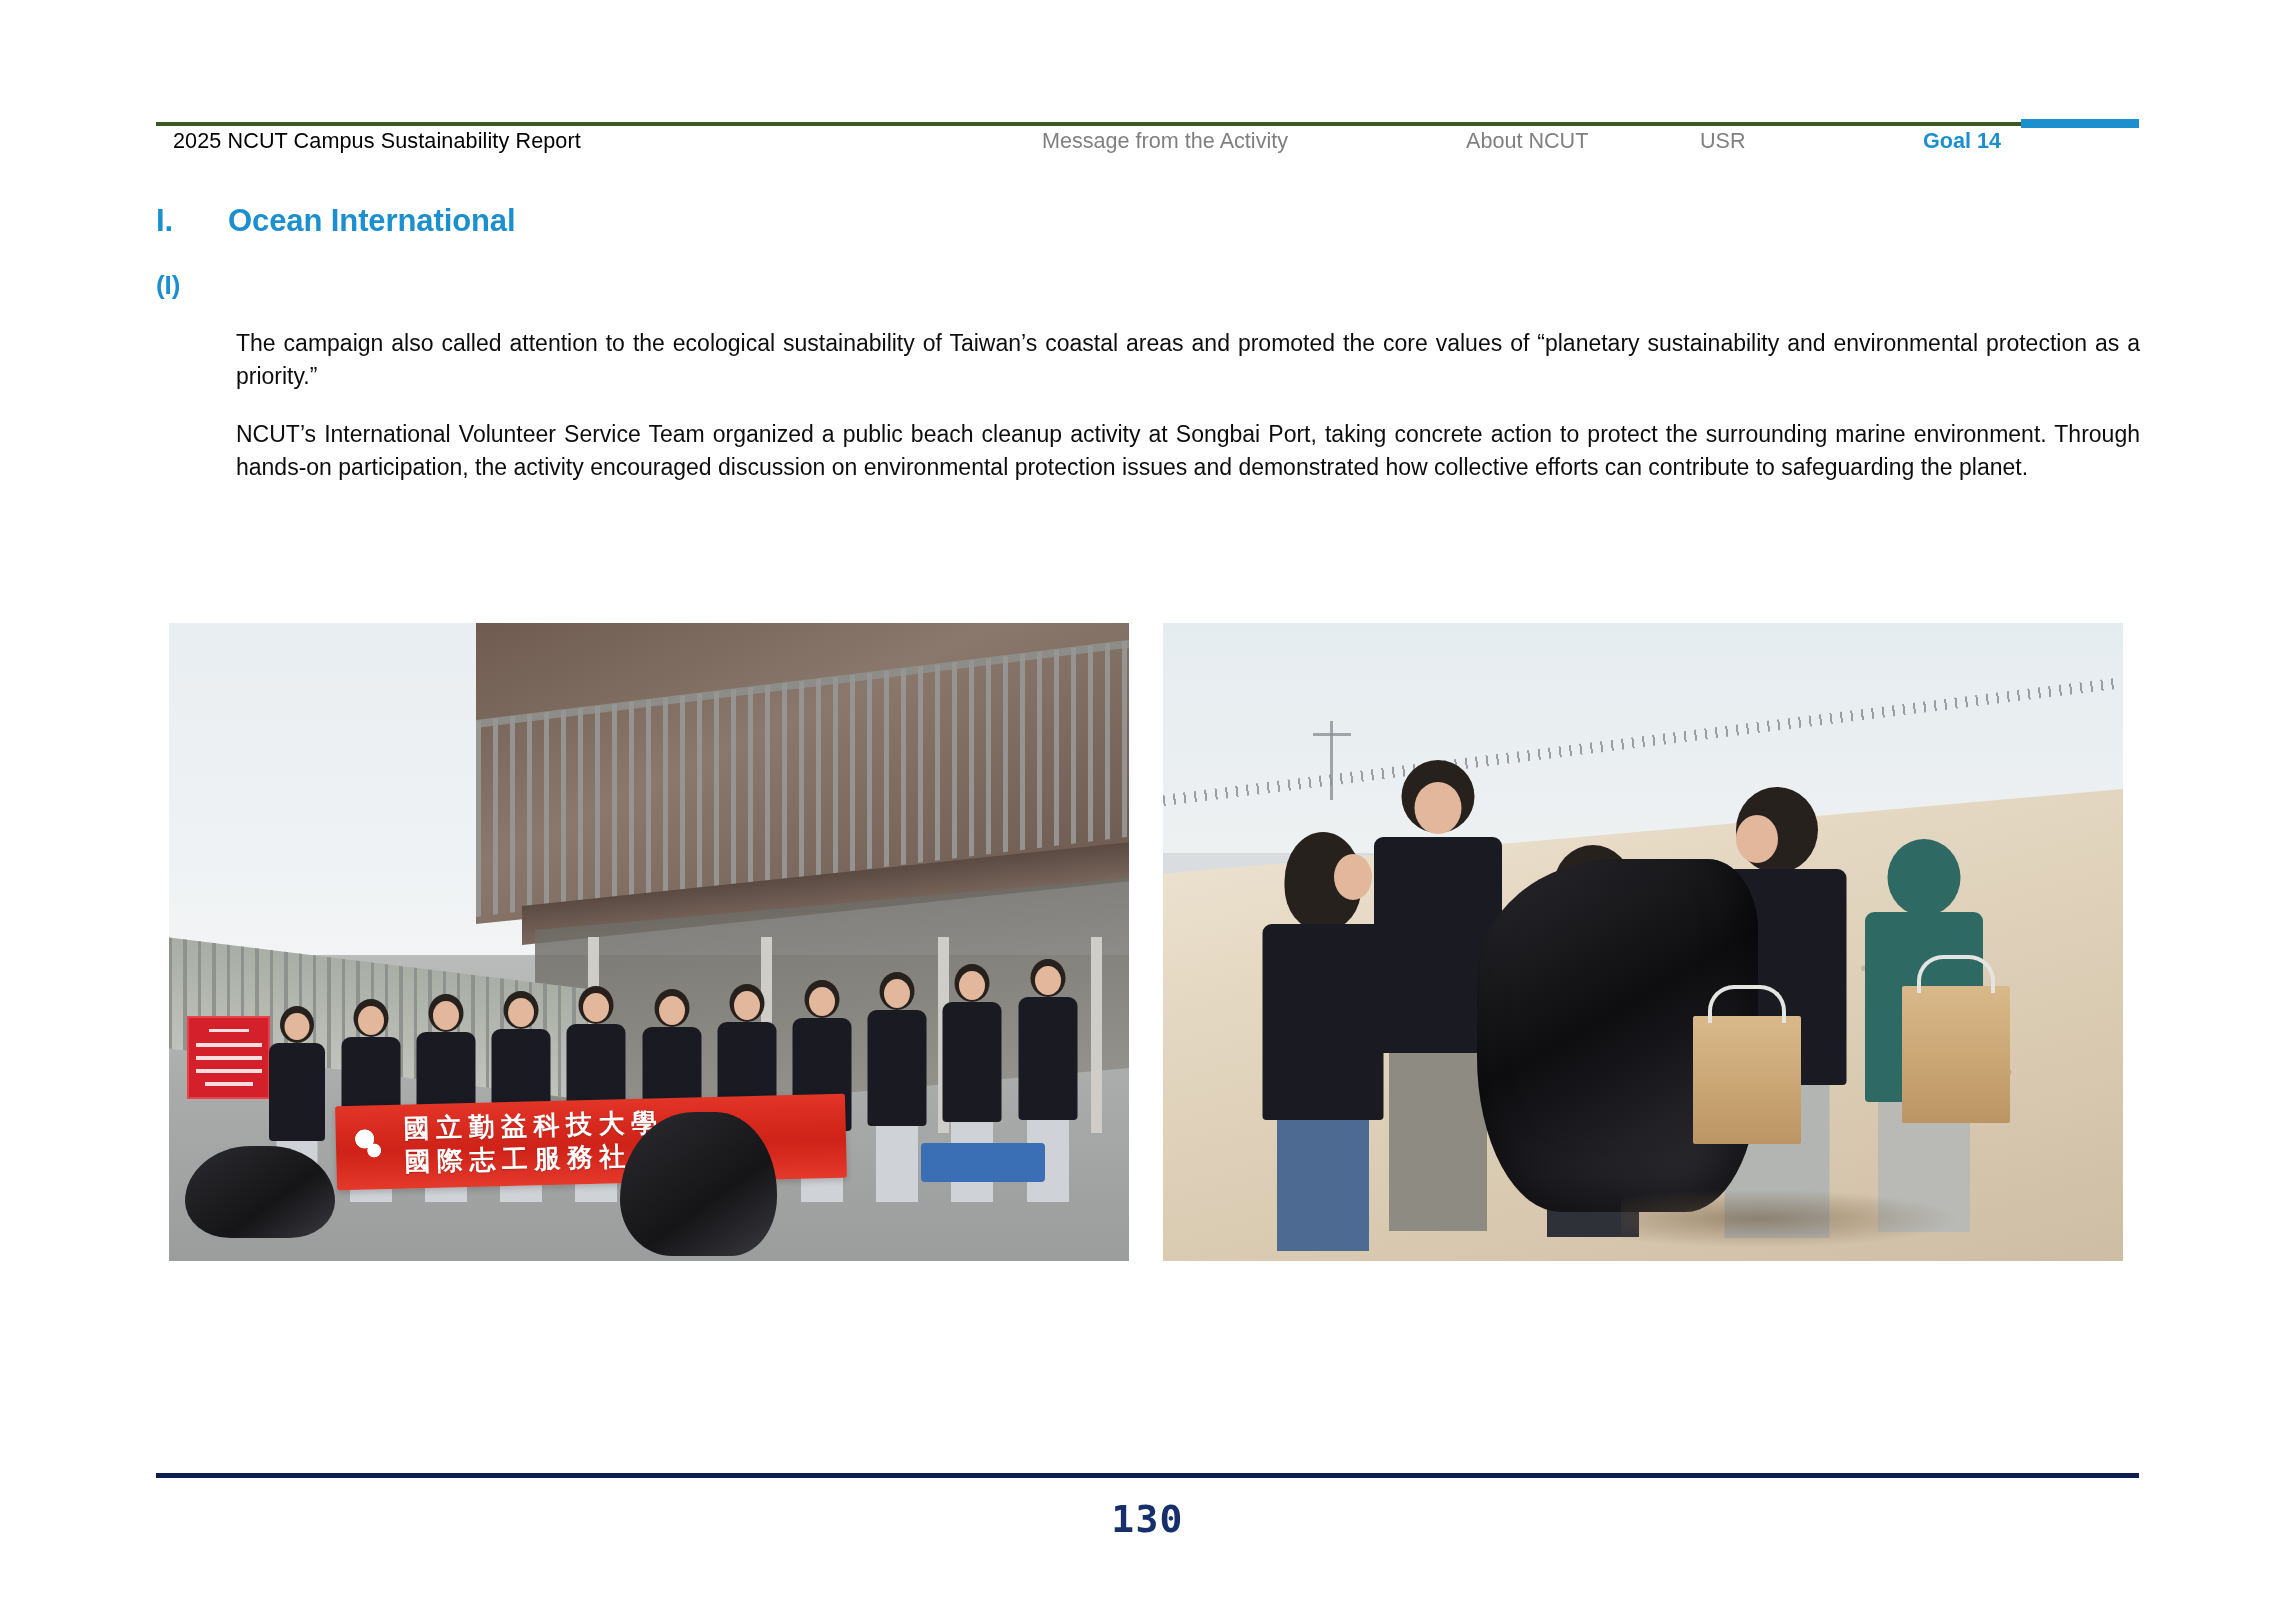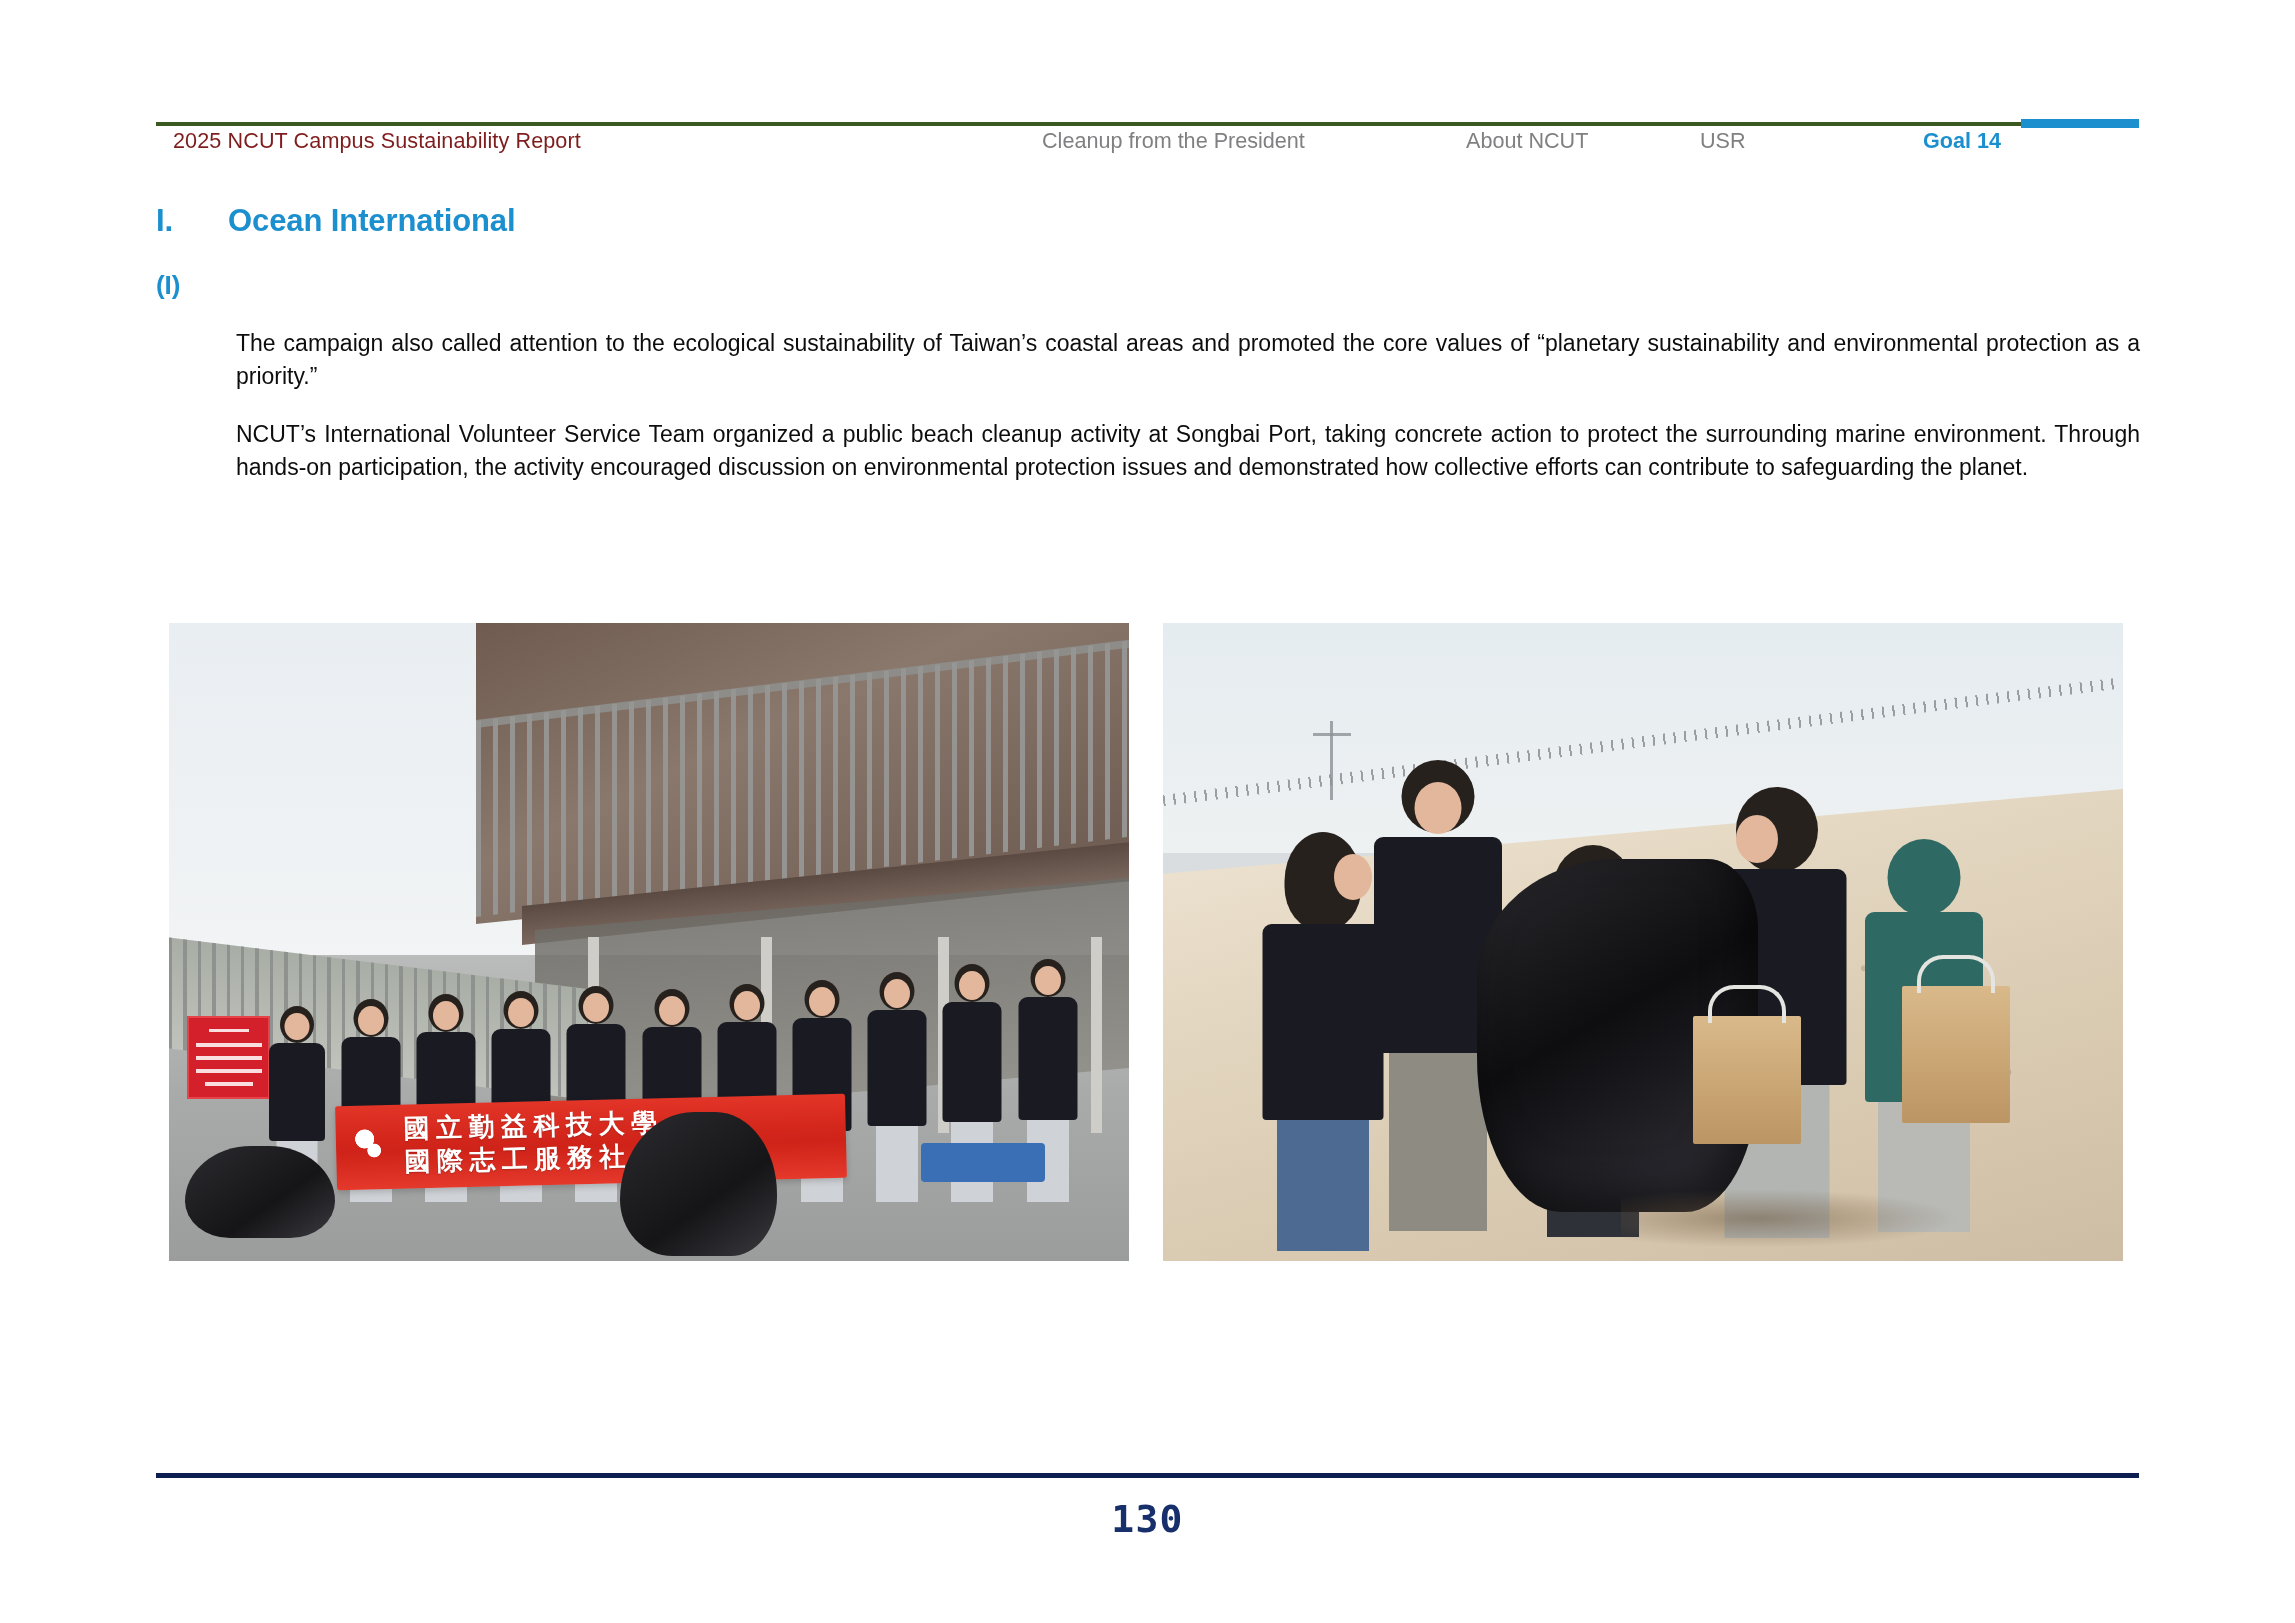--- a/index.html
+++ b/index.html
@@ -51,21 +51,21 @@
     left: 156px;
     right: 156px;
     top: 128px;
     height: 39px;
   }
   .hdr-title {
     position: absolute;
     left: 17px;
     top: 0;
     font-size: 21.6px;
-    color: #7f1d1d;
+    color: #000000;
     letter-spacing: 0.1px;
     white-space: nowrap;
   }
   .hdr-nav {
     position: absolute;
     top: 0;
     font-size: 21.6px;
     color: #808082;
     white-space: nowrap;
   }
@@ -383,21 +383,21 @@
 
 <div class="page">
 
   <div class="header-rules">
     <div class="rule-green"></div>
     <div class="rule-blue"></div>
   </div>
 
   <div class="header-row">
     <div class="hdr-title">2025 NCUT Campus Sustainability Report</div>
-    <div class="hdr-nav n1">Cleanup from the President</div>
+    <div class="hdr-nav n1">Message from the Activity</div>
     <div class="hdr-nav n2">About NCUT</div>
     <div class="hdr-nav n3">USR</div>
     <div class="hdr-goal">Goal 14</div>
   </div>
 
   <div class="content">
 
     <div class="h1-row">
       <span class="h1-num">I.</span>
       <span class="h1-text">Ocean International</span>

